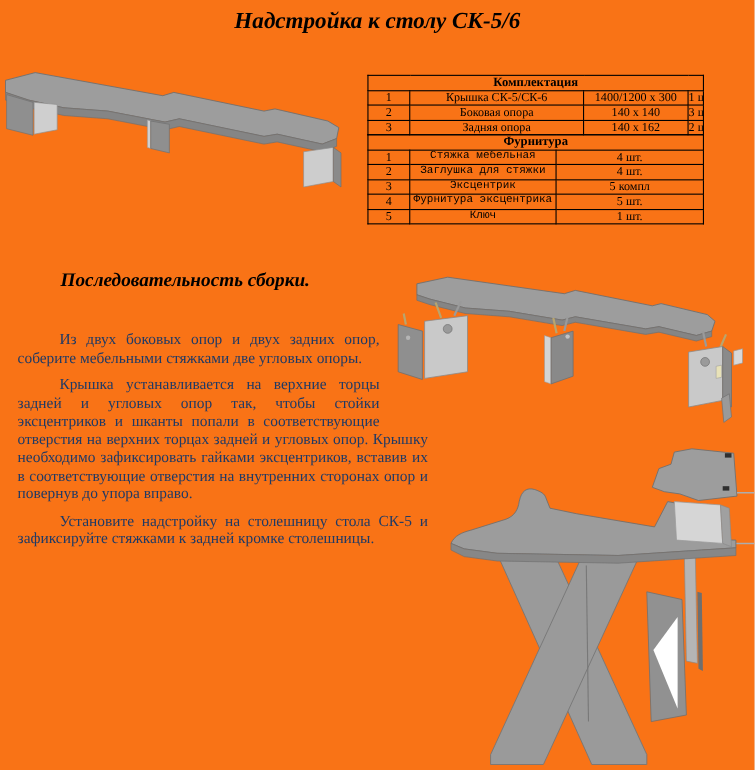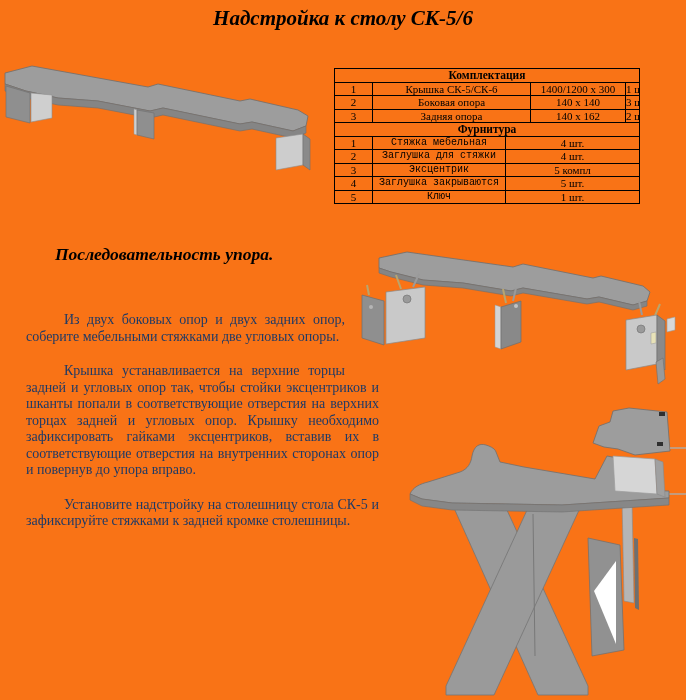--- a/index.html
+++ b/index.html
@@ -26,21 +26,21 @@
   .spec-table td.th{font-weight:bold;font-size:11.5px;}
   .spec-table td.mono{font-family:"Liberation Mono","DejaVu Sans Mono", monospace;font-size:10px;}
   .assembly-heading{
     position:absolute;left:55px;top:244px;margin:0;
     font-size:17.5px;font-weight:bold;font-style:italic;color:#000;
   }
   .bodytext{
     position:absolute;left:8px;top:294px;width:389px;
     font-size:14px;line-height:16.5px;text-align:justify;color:#1f3a66;z-index:2;
   }
-  .bodytext p{margin:18px;text-indent:38px;}
+  .bodytext p{margin:8px;text-indent:38px;}
   .wrap-spacer{float:right;width:52px;height:84px;}
 </style>
 </head>
 <body>
 
 <div class="page">
 
   <h1 class="doc-title">Надстройка к столу СК-5/6</h1>
 
   <svg class="fig fig-assembled" width="332" height="192" viewBox="0 0 332 192">
@@ -114,33 +114,33 @@
           <td class="mono">Заглушка для стяжки</td>
           <td>4 шт.</td>
         </tr>
         <tr>
           <td>3</td>
           <td class="mono">Эксцентрик</td>
           <td>5 компл</td>
         </tr>
         <tr>
           <td>4</td>
-          <td class="mono">Заглушка закрываются</td>
+          <td class="mono">Фурнитура эксцентрика</td>
           <td>5 шт.</td>
         </tr>
         <tr>
           <td>5</td>
           <td class="mono">Ключ</td>
           <td>1 шт.</td>
         </tr>
       </tbody>
     </table>
   </div>
 
-  <h2 class="assembly-heading">Последовательность упора.</h2>
+  <h2 class="assembly-heading">Последовательность сборки.</h2>
 
   <svg class="fig fig-exploded" width="341" height="180" viewBox="0 0 341 180">
     <g>
       <path d="M34,15 L62,9 L168,24 L178,21 L248,35 L256,33 L298,43 L305,49 L302,58 L288,62 L254,54 L242,56 L178,45 L166,48 L118,40 L78,37 L46,29 L34,25 Z" fill="#9d9d9d" stroke="#6f6f6f" stroke-width="0.8"></path>
       <path d="M34,25 L46,29 L78,37 L118,40 L166,48 L178,45 L242,56 L254,54 L288,62 L302,58 L302,63 L288,67 L254,59 L242,61 L178,50 L166,53 L118,45 L78,42 L46,34 L34,30 Z" fill="#858585" stroke="#6f6f6f" stroke-width="0.6"></path>
     </g>
     <g>
       <line x1="56" y1="46" x2="51" y2="32" stroke="#b9a56e" stroke-width="2"></line>
       <line x1="68" y1="44" x2="74" y2="31" stroke="#9a9a9a" stroke-width="2"></line>
       <line x1="24" y1="52" x2="22" y2="42" stroke="#b9a56e" stroke-width="2"></line>

